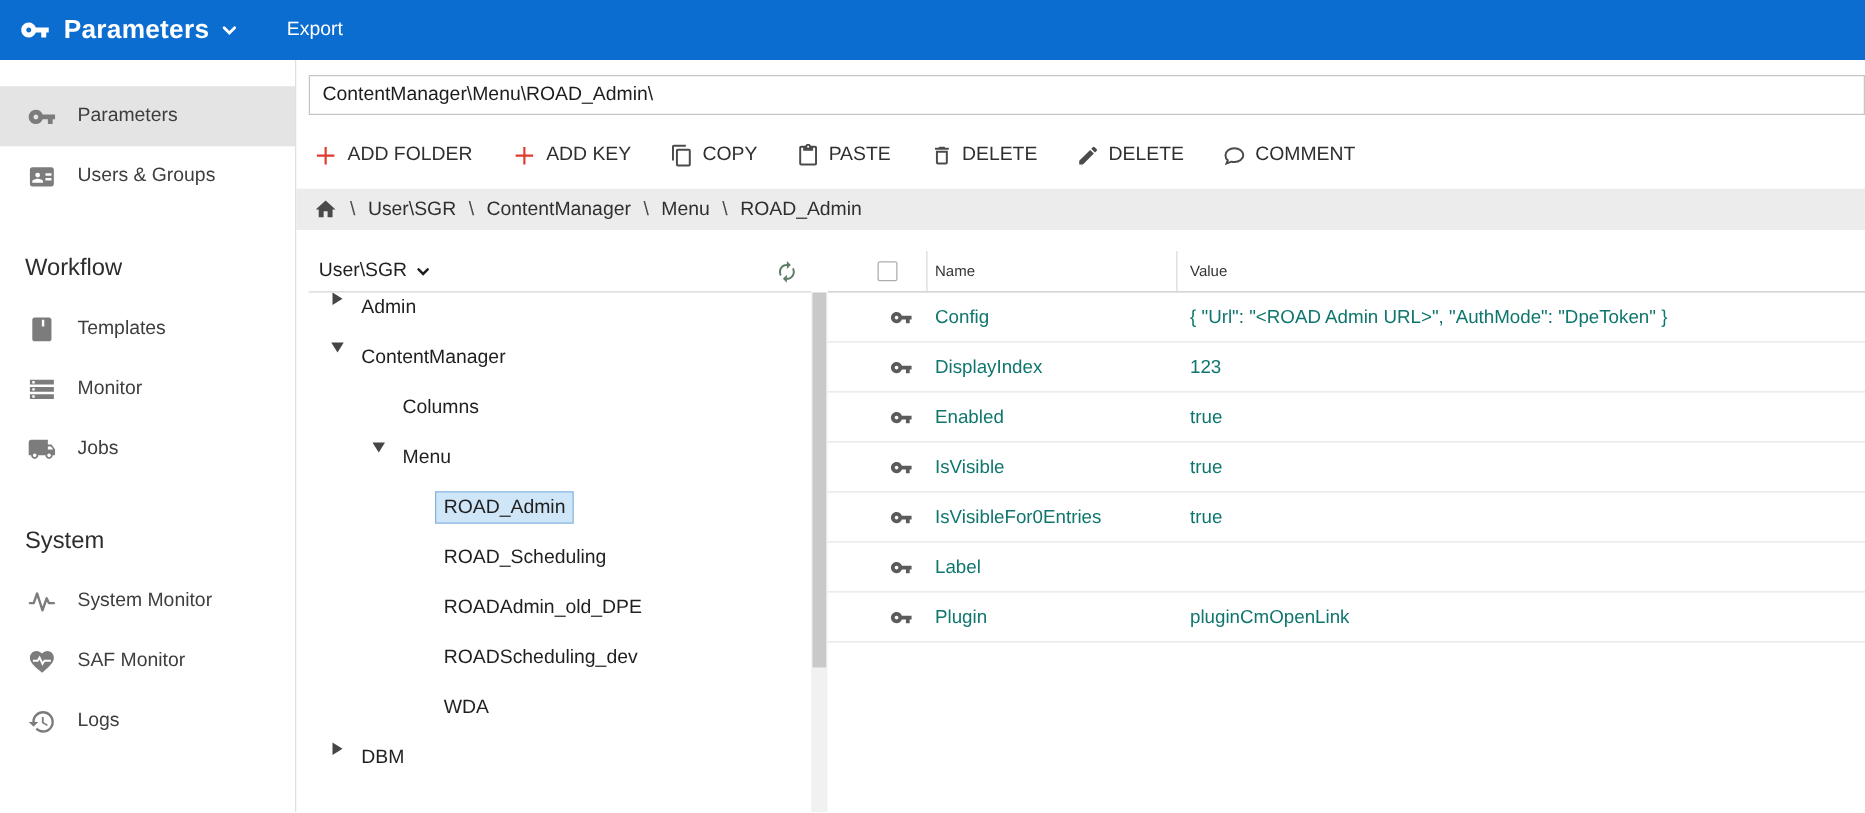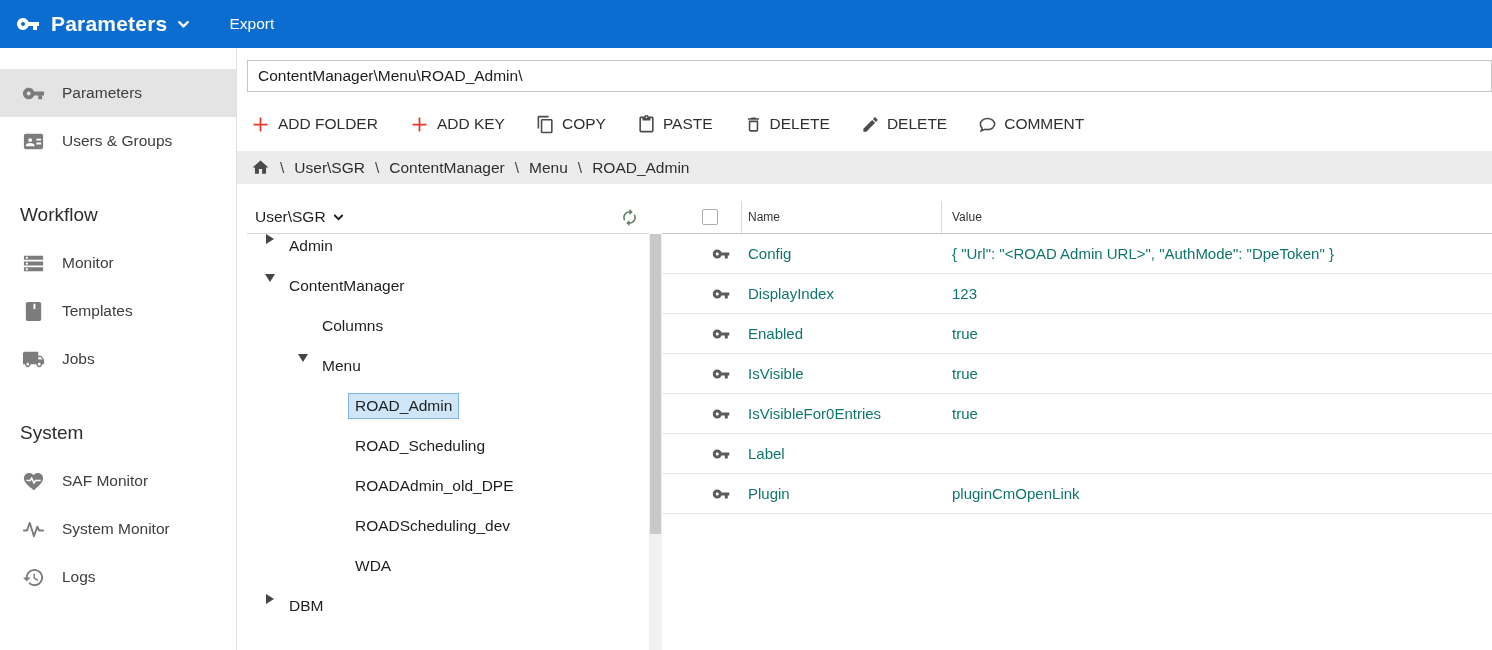--- a/index.html
+++ b/index.html
@@ -167,51 +167,51 @@
             <use href="#i-card"></use>
           </svg>
         <span>Users &amp; Groups</span>
       </div>
     </div>
 
     <div class="side-section">
       <div class="side-heading">Workflow</div>
       <div class="side-item">
         <svg class="ic">
+            <use href="#i-book"></use>
+          </svg>
+        <span>Templates</span>
+      </div>
+      <div class="side-item">
+        <svg class="ic">
             <use href="#i-storage"></use>
           </svg>
         <span>Monitor</span>
-      </div>
-      <div class="side-item">
-        <svg class="ic">
-            <use href="#i-book"></use>
-          </svg>
-        <span>Templates</span>
       </div>
       <div class="side-item">
         <svg class="ic">
             <use href="#i-truck"></use>
           </svg>
         <span>Jobs</span>
       </div>
     </div>
 
     <div class="side-section">
       <div class="side-heading">System</div>
       <div class="side-item">
         <svg class="ic">
+            <use href="#i-activity"></use>
+          </svg>
+        <span>System Monitor</span>
+      </div>
+      <div class="side-item">
+        <svg class="ic">
             <use href="#i-heart"></use>
           </svg>
         <span>SAF Monitor</span>
-      </div>
-      <div class="side-item">
-        <svg class="ic">
-            <use href="#i-activity"></use>
-          </svg>
-        <span>System Monitor</span>
       </div>
       <div class="side-item">
         <svg class="ic">
             <use href="#i-history"></use>
           </svg>
         <span>Logs</span>
       </div>
     </div>
   </aside>
 

